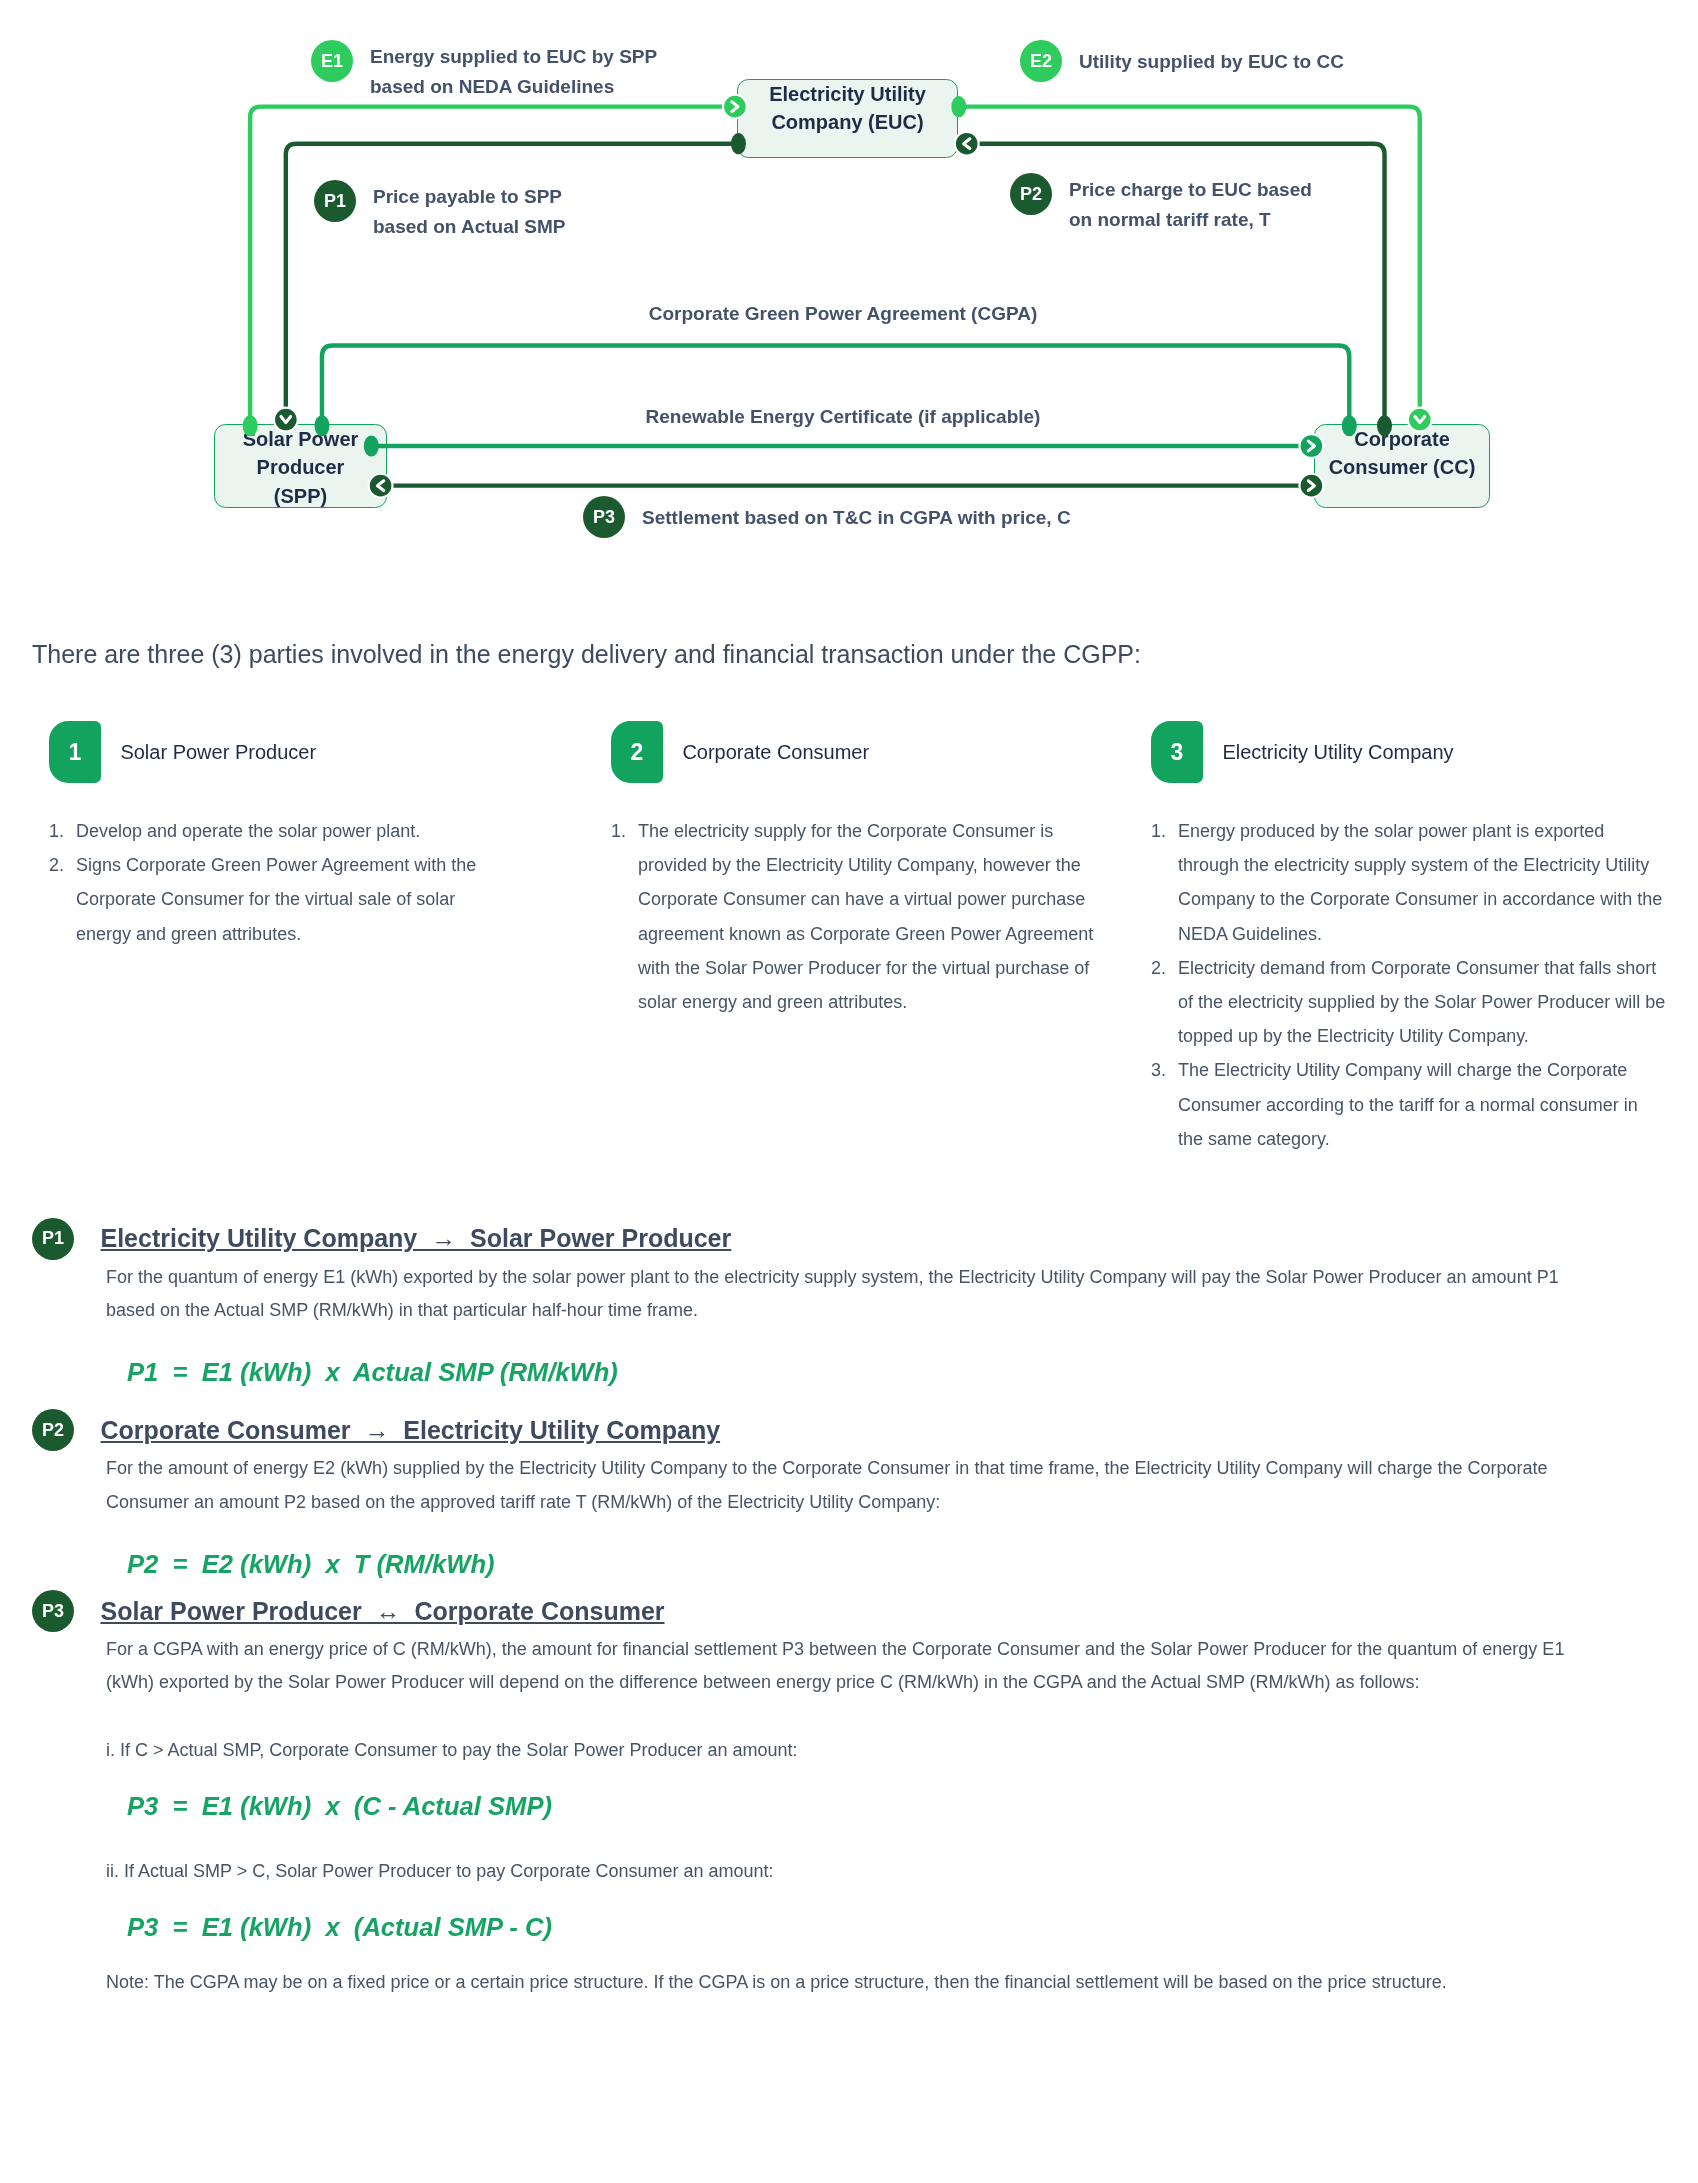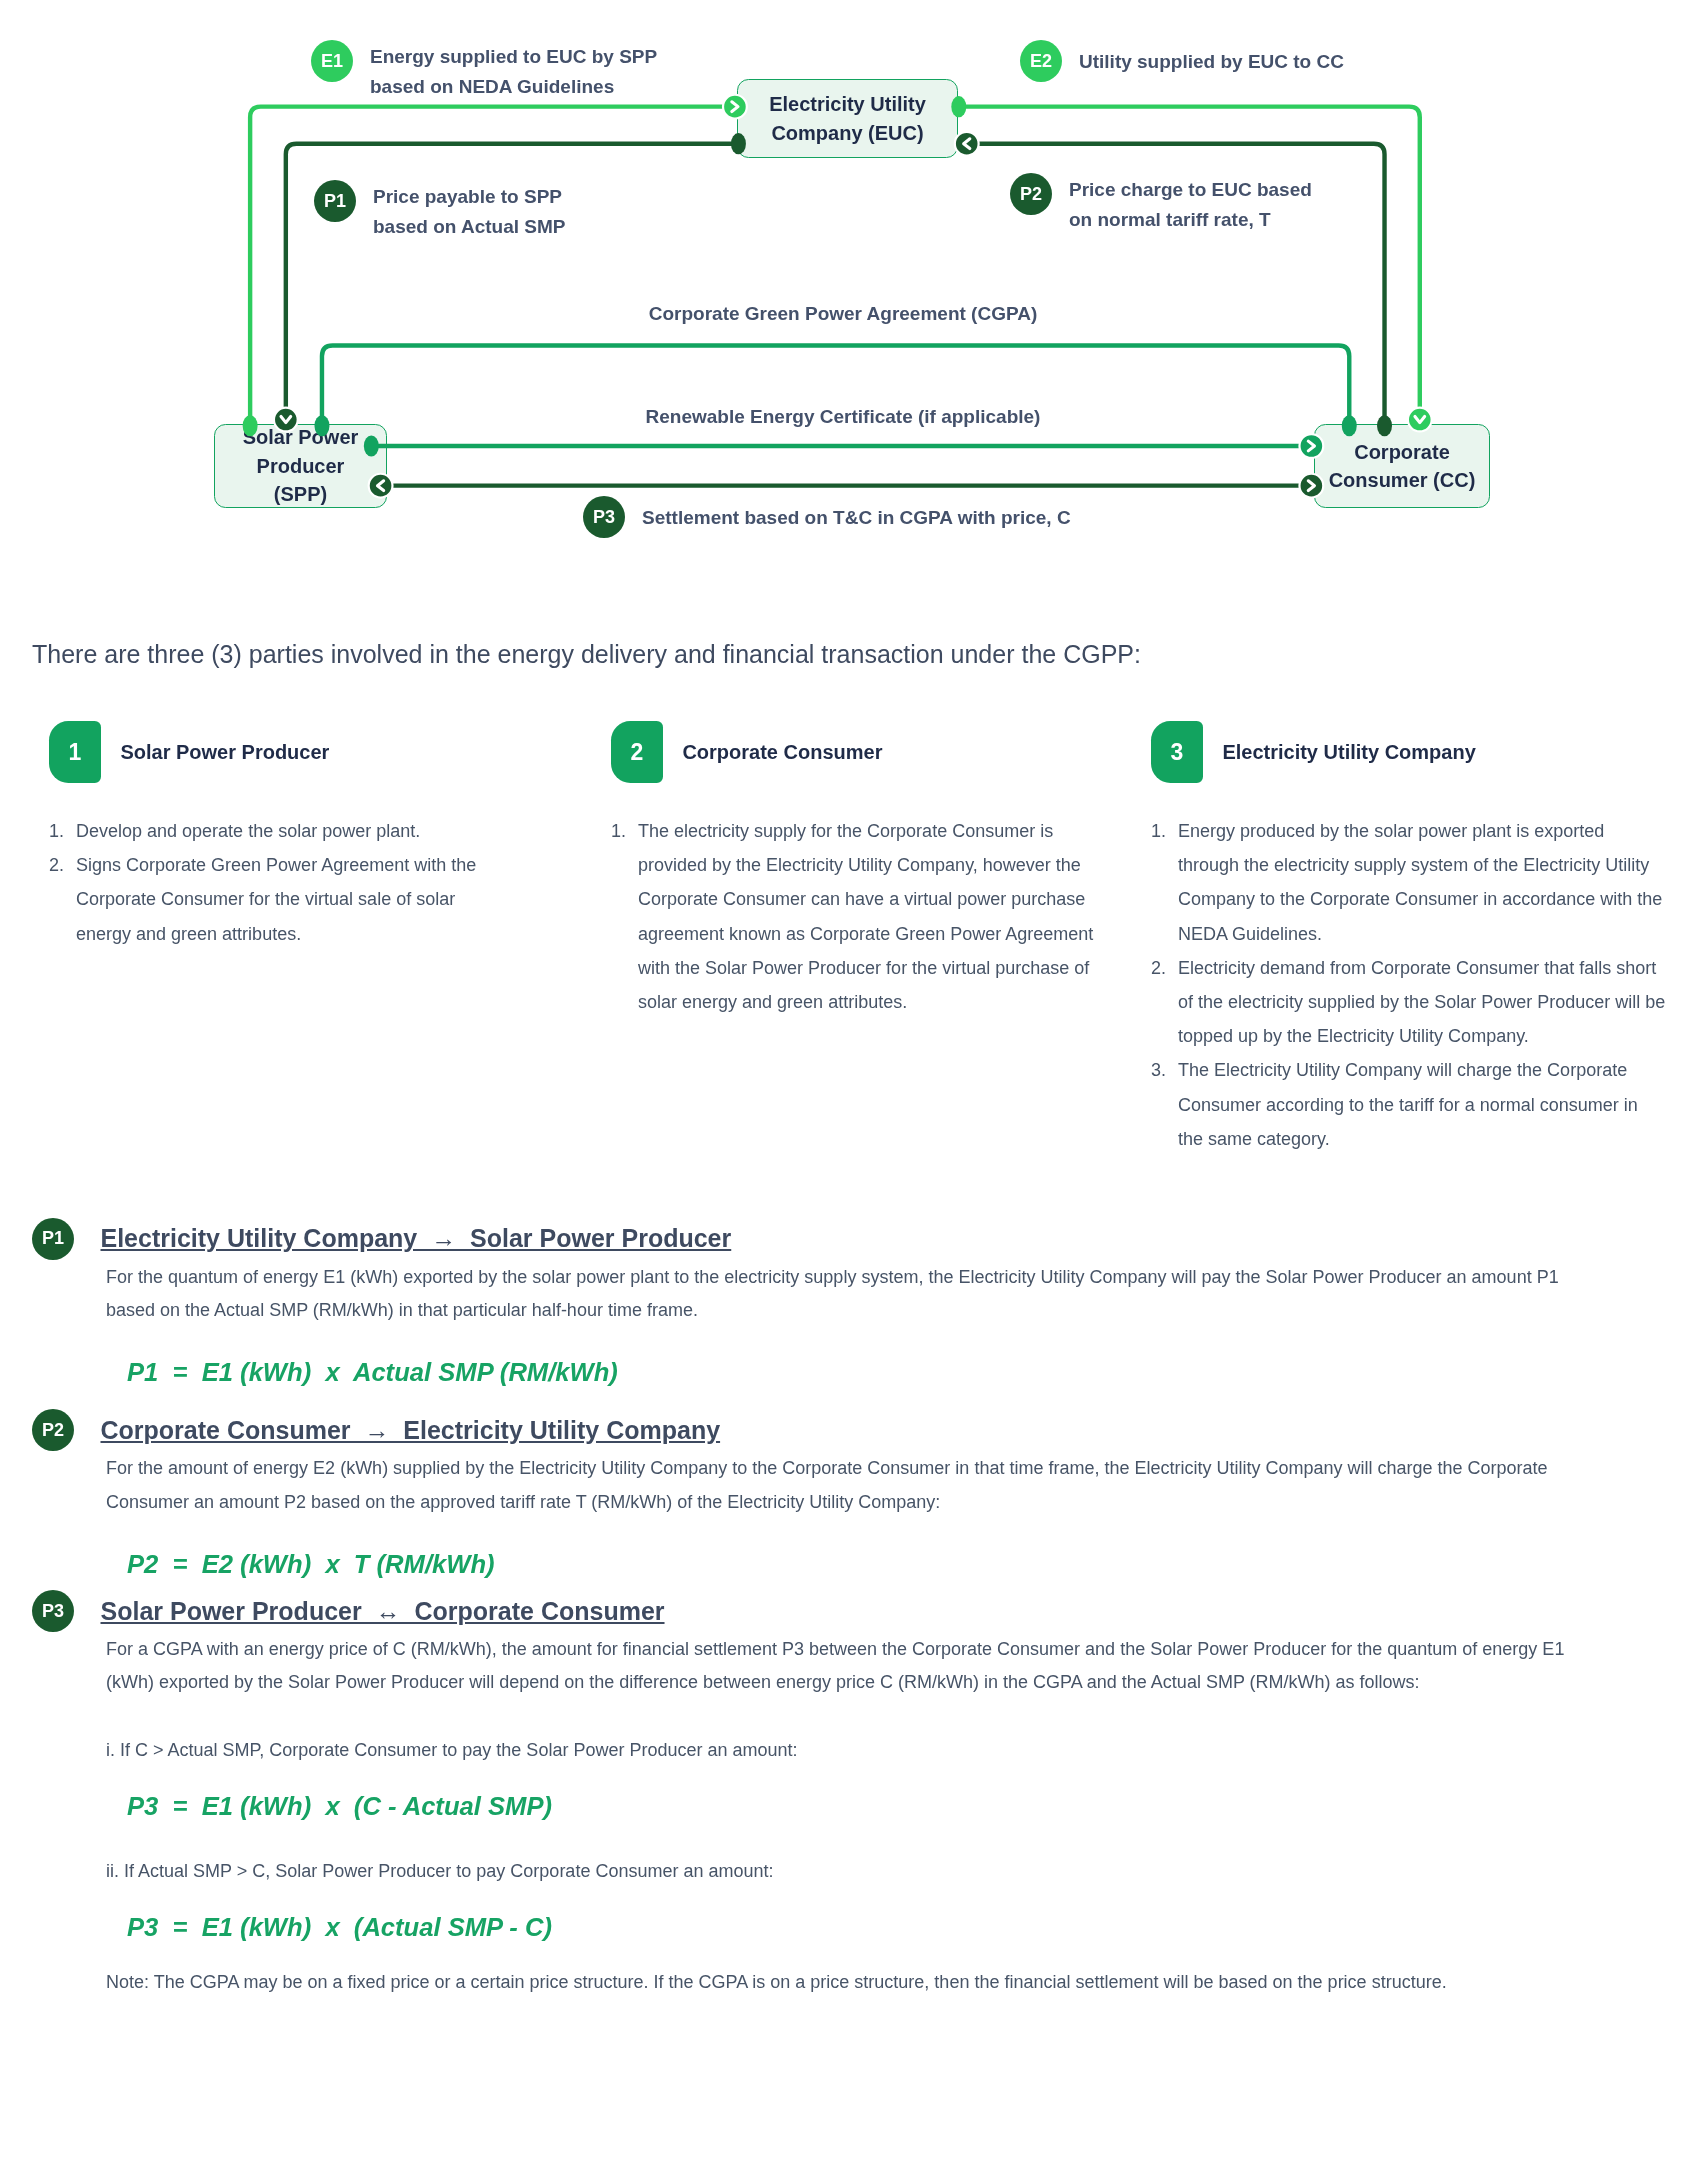--- a/index.html
+++ b/index.html
@@ -17,21 +17,21 @@
   html,body{margin:0;padding:0;}
   body{
     width:1699px;min-height:2183px;background:#ffffff;
     font-family:"Liberation Sans", sans-serif;
   }
   
   .diagram{position:relative;width:1699px;height:617px;}
   .node{
     position:absolute;background:var(--box-fill);
     border:1.8px solid var(--green-mid);border-radius:11.5px;
-    display:flex;align-items:center;justify-content:center;text-align:center;
+    display:flex;align-items:flex-start;justify-content:center;text-align:center;
     font-weight:bold;font-size:20px;line-height:1.42;color:var(--text-dark);
     z-index:1;padding:0 12.3px;
   }
   .node.euc{left:737px;top:79px;width:221px;height:79px;}
   .node.spp{left:214px;top:424px;width:173px;height:84px;}
   .node.cc{left:1314px;top:424px;width:176px;height:84px;}
   .wires{position:absolute;left:0;top:0;width:1699px;height:617px;z-index:2;}
   .w{fill:none;stroke-width:10px;}
   .s-light{stroke:var(--green-light);} .s-mid{stroke:var(--green-mid);} .s-dark{stroke:var(--green-dark);}
   .d-light{fill:var(--green-light);} .d-mid{fill:var(--green-mid);} .d-dark{fill:var(--green-dark);}
@@ -53,21 +53,21 @@
   }
   
   .intro{margin:23px 35px 0 32px;font-size:25px;color:var(--heading);}
   
   .parties{display:grid;grid-template-columns:516px 494px 516px;column-gap:46px;margin:52px 0 0 49px;}
   .party-head{display:flex;align-items:center;gap:19.4px;}
   .num-badge{
     width:52px;height:62px;border-radius:19.4px 6.2px 6.2px 19.4px;background:var(--green-mid);
     color:#fff;font-size:23px;font-weight:bold;display:flex;align-items:center;justify-content:center;
   }
-  .party-title{font-size:20px;font-weight:bold;color:var(--text-dark);}
+  .party-title{font-size:20px;font-weight:normal;color:var(--text-dark);}
   .party-points{margin-top:31px;font-size:18px;color:var(--body);line-height:1.9;}
   .point{display:flex;}
   .point .pn{flex:0 0 27px;}
   .party.c1 .pt-text{max-width:419px;}
   .party.c2 .pt-text{max-width:461px;}
   .party.c3 .pt-text{max-width:507px;}
   
   .section{margin-left:32px;margin-right:35px;}
   .section.p1{margin-top:62px;}
   .section.p2{margin-top:22px;}

